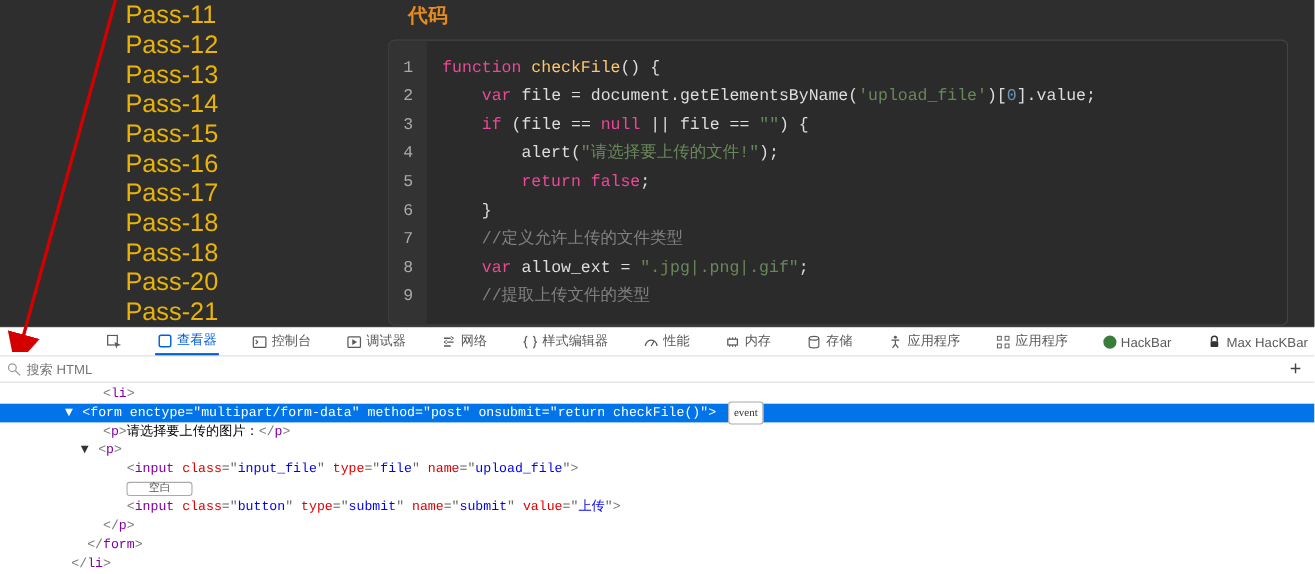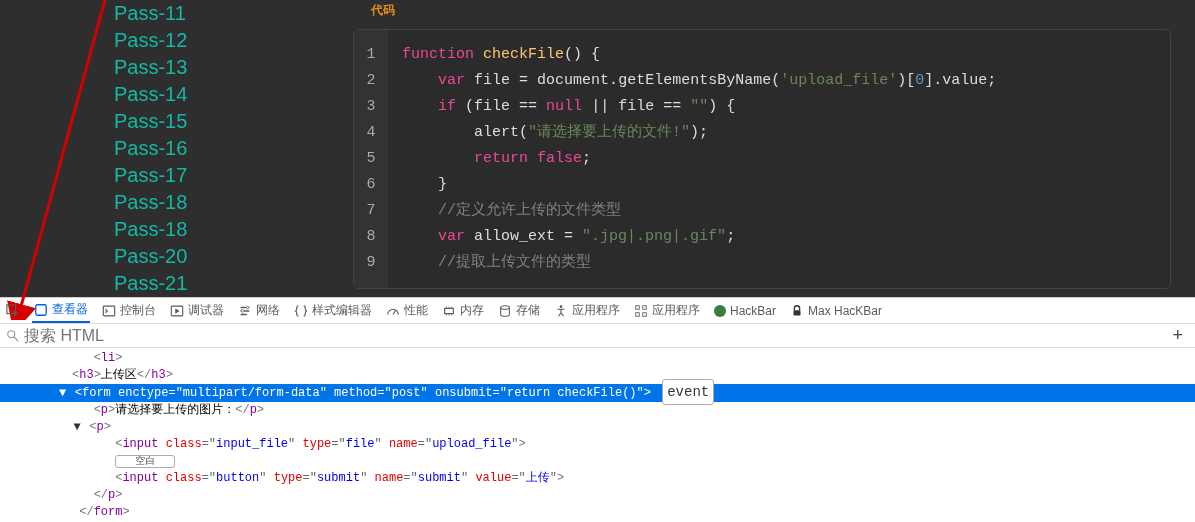--- a/index.html
+++ b/index.html
@@ -15,34 +15,34 @@
   display: flex;
   background: #2e2e2e;
   position: relative;
 }
 .sidebar {
   width: 335px;
   background: #2e2e2e;
   padding-left: 114px;
 }
 .sidebar-item {
-  color: #14b8a6;
-  font-size: 20px;
+  color: #eab308;
+  font-size: 23px;
   line-height: 27px;
   cursor: pointer;
   font-weight: 400;
 }
 .main-area {
   flex: 1;
   background: #2e2e2e;
   padding: 0 24px 0 18px;
 }
 .code-title {
   color: #e88b1a;
-  font-size: 12px;
+  font-size: 18px;
   font-weight: bold;
   margin-left: 18px;
   margin-bottom: 10px;
   padding-top: 2px;
 }
 .code-block {
   background: #2b2b2b;
   border-radius: 6px;
   border: 1px solid #444;
   margin-top: 8px;
@@ -87,21 +87,22 @@
   border-top: 1px solid #ccc;
   font-size: 13px;
   background: #fff;
 }
 .dt-tabs {
   display: flex;
   align-items: center;
   height: 26px;
   border-bottom: 1px solid #ddd;
   padding: 0 4px;
-  gap: 10px;
+  gap: 28px;
+  justify-content: flex-end;
 }
 .dt-tab {
   display: flex;
   align-items: center;
   gap: 4px;
   color: #5a5a5a;
   height: 100%;
   font-size: 12px;
   cursor: pointer;
   padding: 0 2px;
@@ -124,21 +125,21 @@
   align-items: center;
   height: 24px;
   border-bottom: 1px solid #ddd;
   padding: 0 6px;
   gap: 4px;
 }
 .dt-search input {
   border: none;
   outline: none;
   flex: 1;
-  font-size: 16px;
+  font-size: 12px;
 }
 .dt-plus {
   color: #444;
   font-size: 18px;
   cursor: pointer;
   padding: 0 6px;
 }
 
 .dom-tree {
   font-family: "Consolas", "Courier New", monospace;
@@ -158,24 +159,25 @@
 .angle { color: #777; }
 .dom-line.selected .tag-name,
 .dom-line.selected .attr-name,
 .dom-line.selected .attr-val,
 .dom-line.selected .angle,
 .dom-line.selected .attr-eq { color: #fff; }
 .event-badge {
   background: #f0f0f0;
   border: 1px solid #aaa;
   border-radius: 3px;
-  font-size: 14px;
+  font-size: 10px;
   padding: 4px 4px;
   color: #333;
   margin-left: 4px;
+  font-family: Liberation Serif, serif;
 }
 .dom-line.selected .event-badge {
   background: #fff;
   color: #333;
 }
 .inline-badge {
   border: 1px solid #aaa;
   border-radius: 3px;
   font-size: 10px;
   padding: 0px 19px;
@@ -368,21 +370,20 @@
           <circle cx="6" cy="6" r="4" fill="none" stroke="#999" stroke-width="1.3"></circle>
           <line x1="9" y1="9" x2="14" y2="14" stroke="#999" stroke-width="1.3"></line>
         </svg>
       </span>
     <input type="text" placeholder="搜索 HTML" style="">
     <span class="dt-plus">+</span>
   </div>
 
   <div class="dom-tree">
     <div class="dom-line">             <span class="angle">&lt;</span><span class="tag-name">li</span><span class="angle">&gt;</span></div>
-    <div class="dom-line">          <span class="angle">&lt;</span><span class="tag-name">h3</span><span class="angle">&gt;</span><span>上传区</span><span class="angle">&lt;/</span><span class="tag-name">h3</span><span class="angle">&gt;</span></div>
     <div class="dom-line selected">        <span class="tw">▼</span> <span class="angle">&lt;</span><span class="tag-name">form</span> <span class="attr-name">enctype</span><span class="attr-eq">="</span><span class="attr-val">multipart/form-data</span><span class="attr-eq">"</span> <span class="attr-name">method</span><span class="attr-eq">="</span><span class="attr-val">post</span><span class="attr-eq">"</span> <span class="attr-name">onsubmit</span><span class="attr-eq">="</span><span class="attr-val">return checkFile()</span><span class="attr-eq">"</span><span class="angle">&gt;</span> <span class="event-badge">event</span></div>
     <div class="dom-line">             <span class="angle">&lt;</span><span class="tag-name">p</span><span class="angle">&gt;</span><span>请选择要上传的图片：</span><span class="angle">&lt;/</span><span class="tag-name">p</span><span class="angle">&gt;</span></div>
     <div class="dom-line">          <span class="tw">▼</span> <span class="angle">&lt;</span><span class="tag-name">p</span><span class="angle">&gt;</span></div>
     <div class="dom-line">                <span class="angle">&lt;</span><span class="tag-name">input</span> <span class="attr-name">class</span><span class="attr-eq">="</span><span class="attr-val">input_file</span><span class="attr-eq">"</span> <span class="attr-name">type</span><span class="attr-eq">="</span><span class="attr-val">file</span><span class="attr-eq">"</span> <span class="attr-name">name</span><span class="attr-eq">="</span><span class="attr-val">upload_file</span><span class="attr-eq">"</span><span class="angle">&gt;</span></div>
     <div class="dom-line">                <span class="inline-badge">空白</span></div>
     <div class="dom-line">                <span class="angle">&lt;</span><span class="tag-name">input</span> <span class="attr-name">class</span><span class="attr-eq">="</span><span class="attr-val">button</span><span class="attr-eq">"</span> <span class="attr-name">type</span><span class="attr-eq">="</span><span class="attr-val">submit</span><span class="attr-eq">"</span> <span class="attr-name">name</span><span class="attr-eq">="</span><span class="attr-val">submit</span><span class="attr-eq">"</span> <span class="attr-name">value</span><span class="attr-eq">="</span><span class="attr-val">上传</span><span class="attr-eq">"</span><span class="angle">&gt;</span></div>
     <div class="dom-line">             <span class="angle">&lt;/</span><span class="tag-name">p</span><span class="angle">&gt;</span></div>
     <div class="dom-line">           <span class="angle">&lt;/</span><span class="tag-name">form</span><span class="angle">&gt;</span></div>
     <div class="dom-line">         <span class="angle">&lt;/</span><span class="tag-name">li</span><span class="angle">&gt;</span></div>
 

